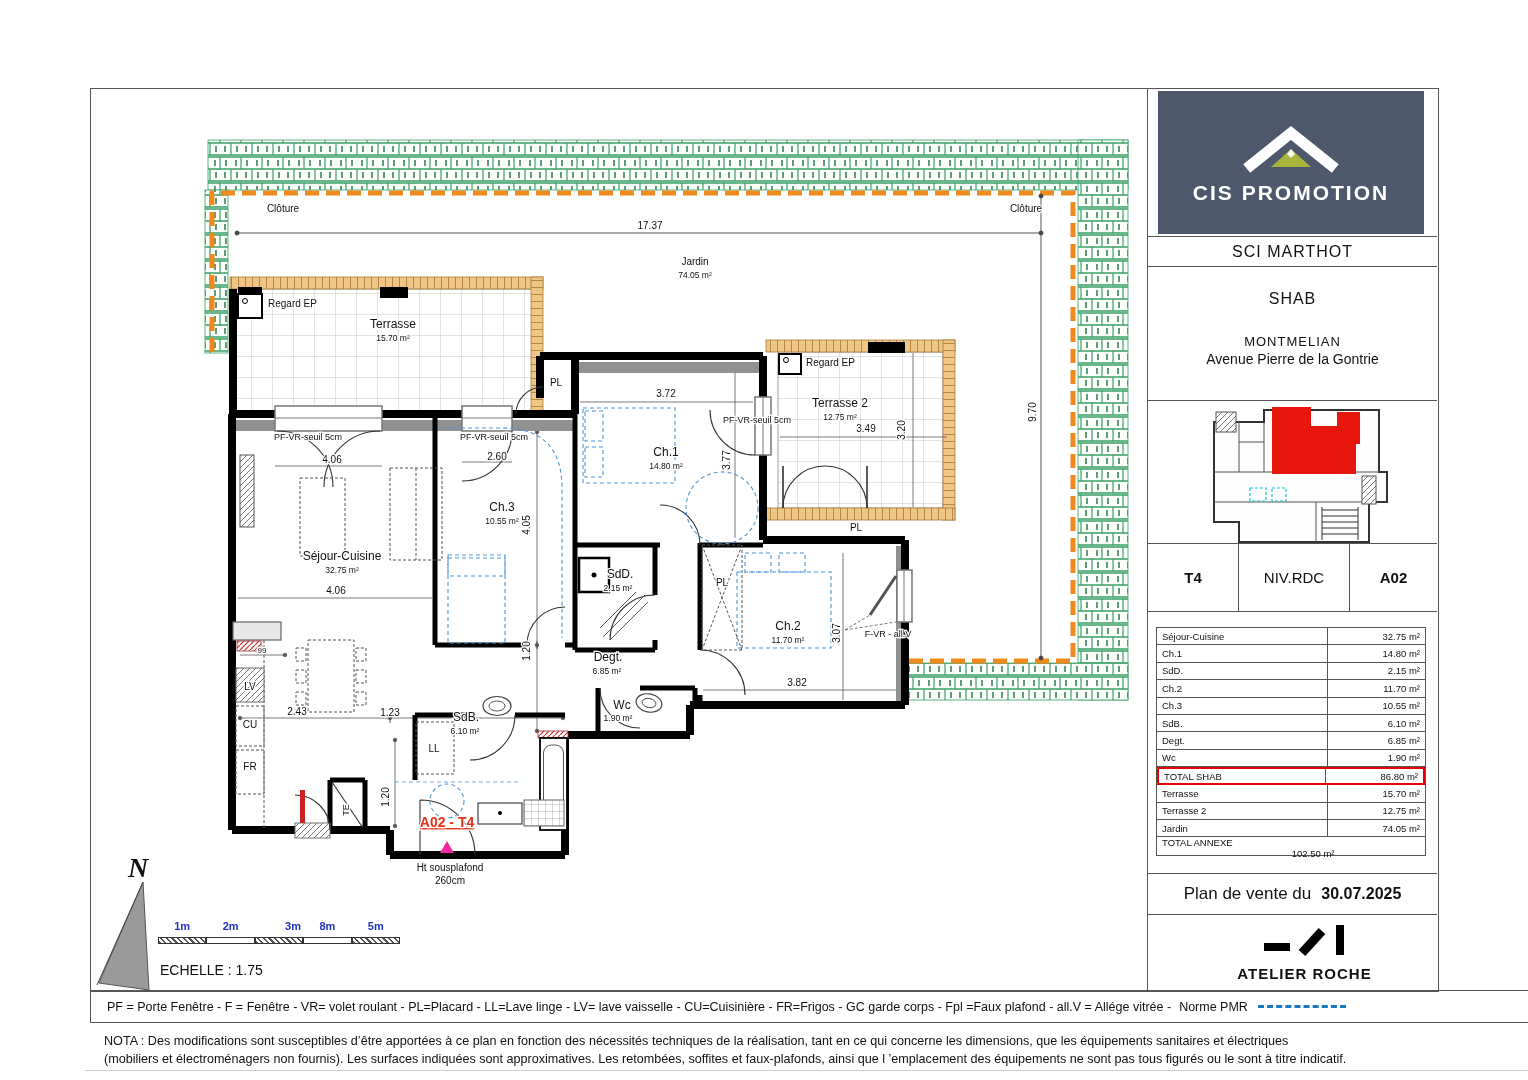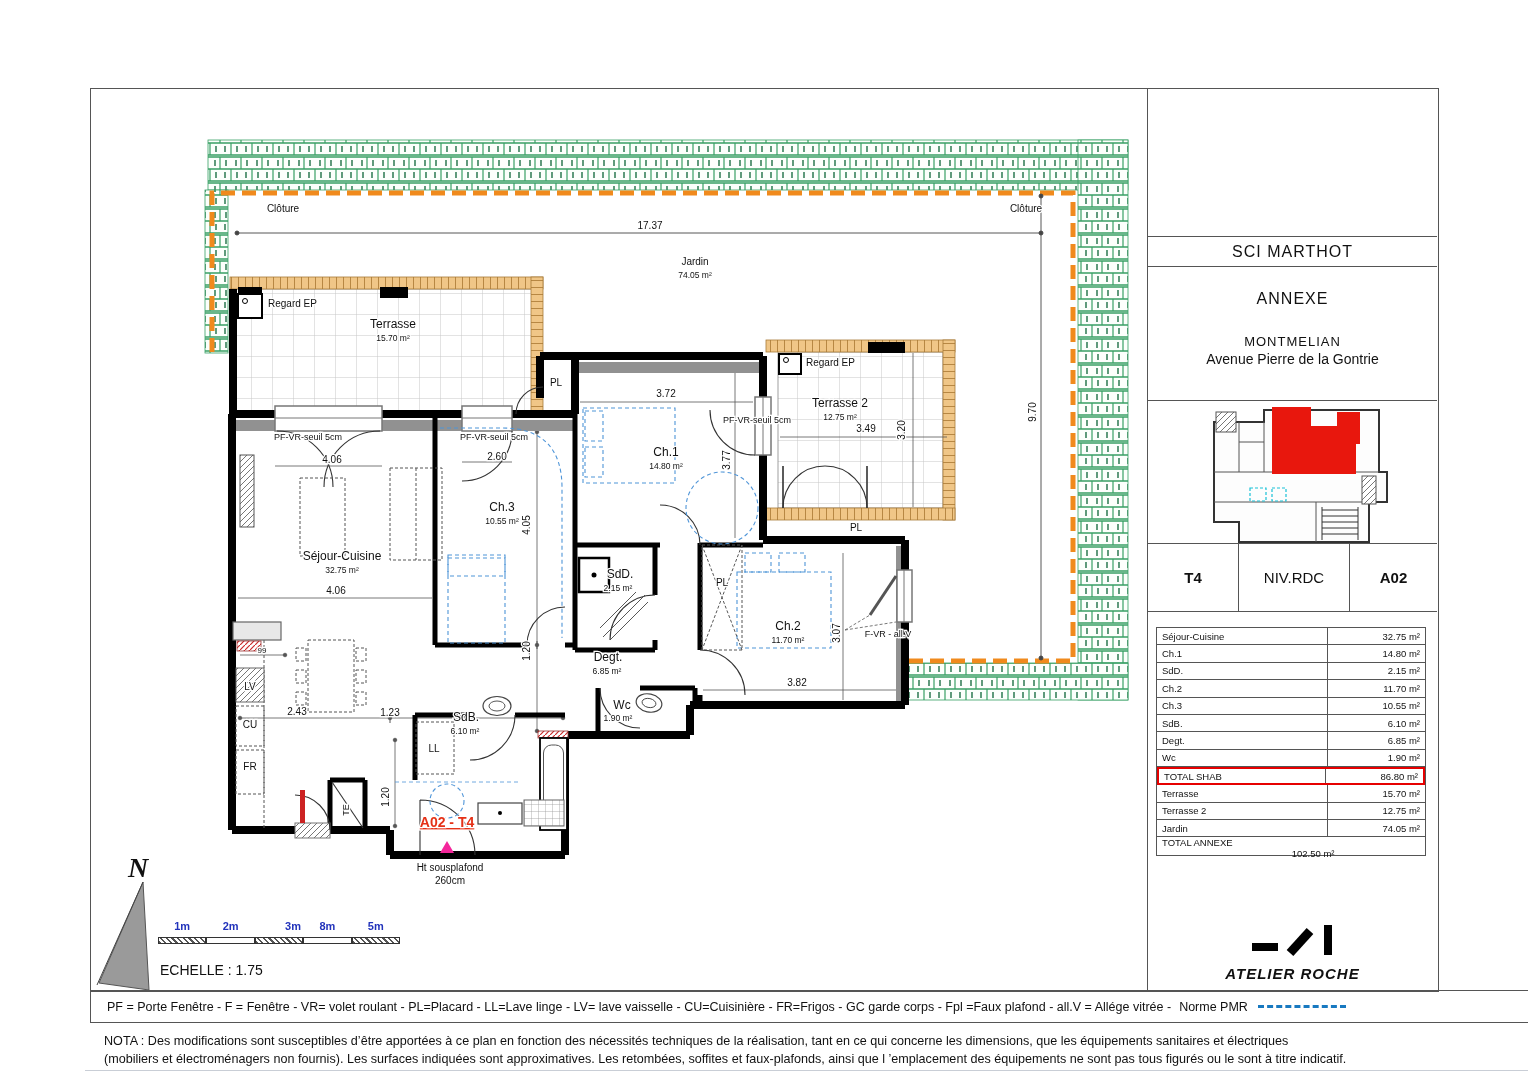--- a/index.html
+++ b/index.html
@@ -28,21 +28,21 @@
   #ucell-num{flex:1;}
   #area-table{position:absolute;left:8px;top:539px;width:270px;border:1px solid #555;box-sizing:border-box;}
   .arow{display:flex;height:17.4px;border-bottom:1px solid #555;box-sizing:border-box;align-items:center;}
   .arow:last-child{border-bottom:none;flex-direction:column;}
   .alabel{flex:1;font-size:9.5px;padding-left:5px;border-right:1px solid #555;align-self:stretch;display:flex;align-items:center;}
   .arow.nodiv .alabel{border-right:none;}
   .avalue{width:92px;font-size:9.5px;text-align:right;padding-right:5px;}
   .arow.hl{border:2px solid #e60000;height:18px;}
   #sale-row{position:absolute;left:0;top:785px;width:100%;height:42px;border-top:1.5px solid #555;border-bottom:1.5px solid #555;display:flex;align-items:center;justify-content:center;gap:10px;box-sizing:border-box;font-size:17px;}
   #sale-date{font-weight:bold;font-size:16px;}
-  #arch-block{position:absolute;left:0;top:827px;width:100%;height:75px;text-align:center;font-style:italic;}
+  #arch-block{position:absolute;left:12px;top:827px;width:100%;height:75px;text-align:center;}
   #arch-logo{margin:10px auto 2px;width:110px;height:34px;position:relative;}
   #arch-name{font-weight:bold;font-size:15px;letter-spacing:1px;}
   
   #legend-box{left:90px;top:990px;width:1515px;height:33px;border:1.5px solid #555;box-sizing:border-box;display:flex;align-items:center;padding-left:16px;font-size:12.5px;white-space:nowrap;}
   #pmr-dash{display:inline-block;width:88px;height:0;border-top:3px dashed #1879c0;margin-left:10px;}
   #nota{left:104px;top:1032px;width:1340px;font-size:12.6px;line-height:1.45;}
   #bottomline{left:85px;top:1070px;width:1443px;border-top:1.5px solid #c9ced6;}
   
   #north-n{left:128px;top:852px;font-family:"Liberation Serif",serif;font-style:italic;font-weight:bold;font-size:28px;}
   #scalebar{left:158px;top:928px;width:242px;height:18px;}
@@ -323,25 +323,33 @@
         <text x="450" y="884" font-size="10" text-anchor="middle" fill="#111" paint-order="stroke" stroke="#fff" stroke-width="2.5">260cm</text>
       </g>
 
     <g>
       <polygon points="143,882 99,983 149,990" fill="#9a9a9a" stroke="#555" stroke-width="1"></polygon>
       <path d="M143,882 L97,985" stroke="#444" stroke-width="1" fill="none"></path>
     </g>
   </svg>
 
   <div class="abs" id="sidebar">
+    <div id="logo-box">
+      <svg width="96" height="52" viewBox="0 0 96 52">
+        <path d="M8,44 L48,12 L88,44" stroke="#fff" stroke-width="11" fill="none" stroke-linecap="square"></path>
+        <polygon points="28,46 48,28 68,46" fill="#a8b43c"></polygon>
+        <polygon points="44,33 48,37 52,33 48,28" fill="#fff" opacity="0.9"></polygon>
+      </svg>
+      <div id="logo-text">CIS PROMOTION</div>
+    </div>
     <div class="sline" style="top:148px;"></div>
     <div id="client-strip">SCI MARTHOT</div>
     <div class="sline" style="top:178px;"></div>
     <div id="addr-block">
-      <div id="prog">ANNEXE</div>
+      <div id="prog">SHAB</div>
       <div id="city">MONTMELIAN</div>
       <div id="street">Avenue Pierre de la Gontrie</div>
     </div>
     <div class="sline" style="top:312px;"></div>
 
     <svg id="miniplan" viewBox="0 0 277 141">
       <path d="M60,20 H110 V8 H225 V70 H233 V100 H215 V140 H85 V120 H60 Z" fill="#fdfdfd" stroke="#333" stroke-width="2"></path>
       <path d="M110,20 V70 M60,70 H225 M140,8 V70 M60,100 H215 M162,100 V140 M85,40 H110 M85,20 V70" stroke="#555" stroke-width="1"></path>
       <rect x="62" y="10" width="20" height="20" fill="url(#diagP)" stroke="#555" stroke-width="1"></rect>
       <rect x="208" y="74" width="14" height="28" fill="url(#diagP)" stroke="#555" stroke-width="1"></rect>
@@ -412,20 +420,24 @@
         <div class="arow">
           <div class="alabel">Jardin</div>
           <div class="avalue">74.05 m²</div>
         </div>
         <div class="arow nodiv">
           <div class="alabel">TOTAL ANNEXE</div>
           <div class="avalue">102.50 m²</div>
         </div>
       </div>
 
+    <div id="sale-row">
+      <span>Plan de vente du</span>
+      <span id="sale-date">30.07.2025</span>
+    </div>
 
     <div id="arch-block">
       <svg id="arch-logo" width="110" height="34" viewBox="0 0 110 34">
         <rect x="14" y="18" width="26" height="8" fill="#000"></rect>
         <path d="M52,28 L72,6" stroke="#000" stroke-width="9"></path>
         <rect x="86" y="0" width="8" height="30" fill="#000"></rect>
       </svg>
       <div id="arch-name">ATELIER ROCHE</div>
     </div>
   </div>

